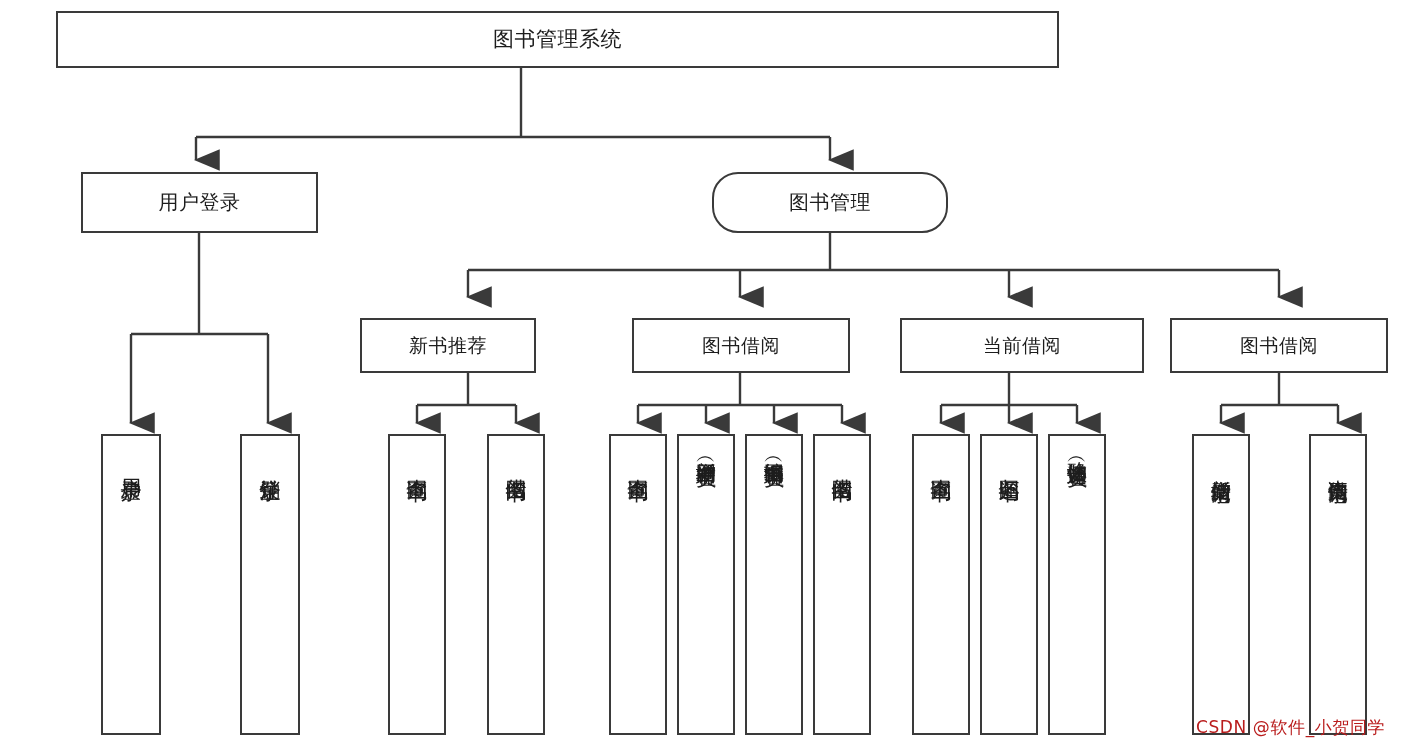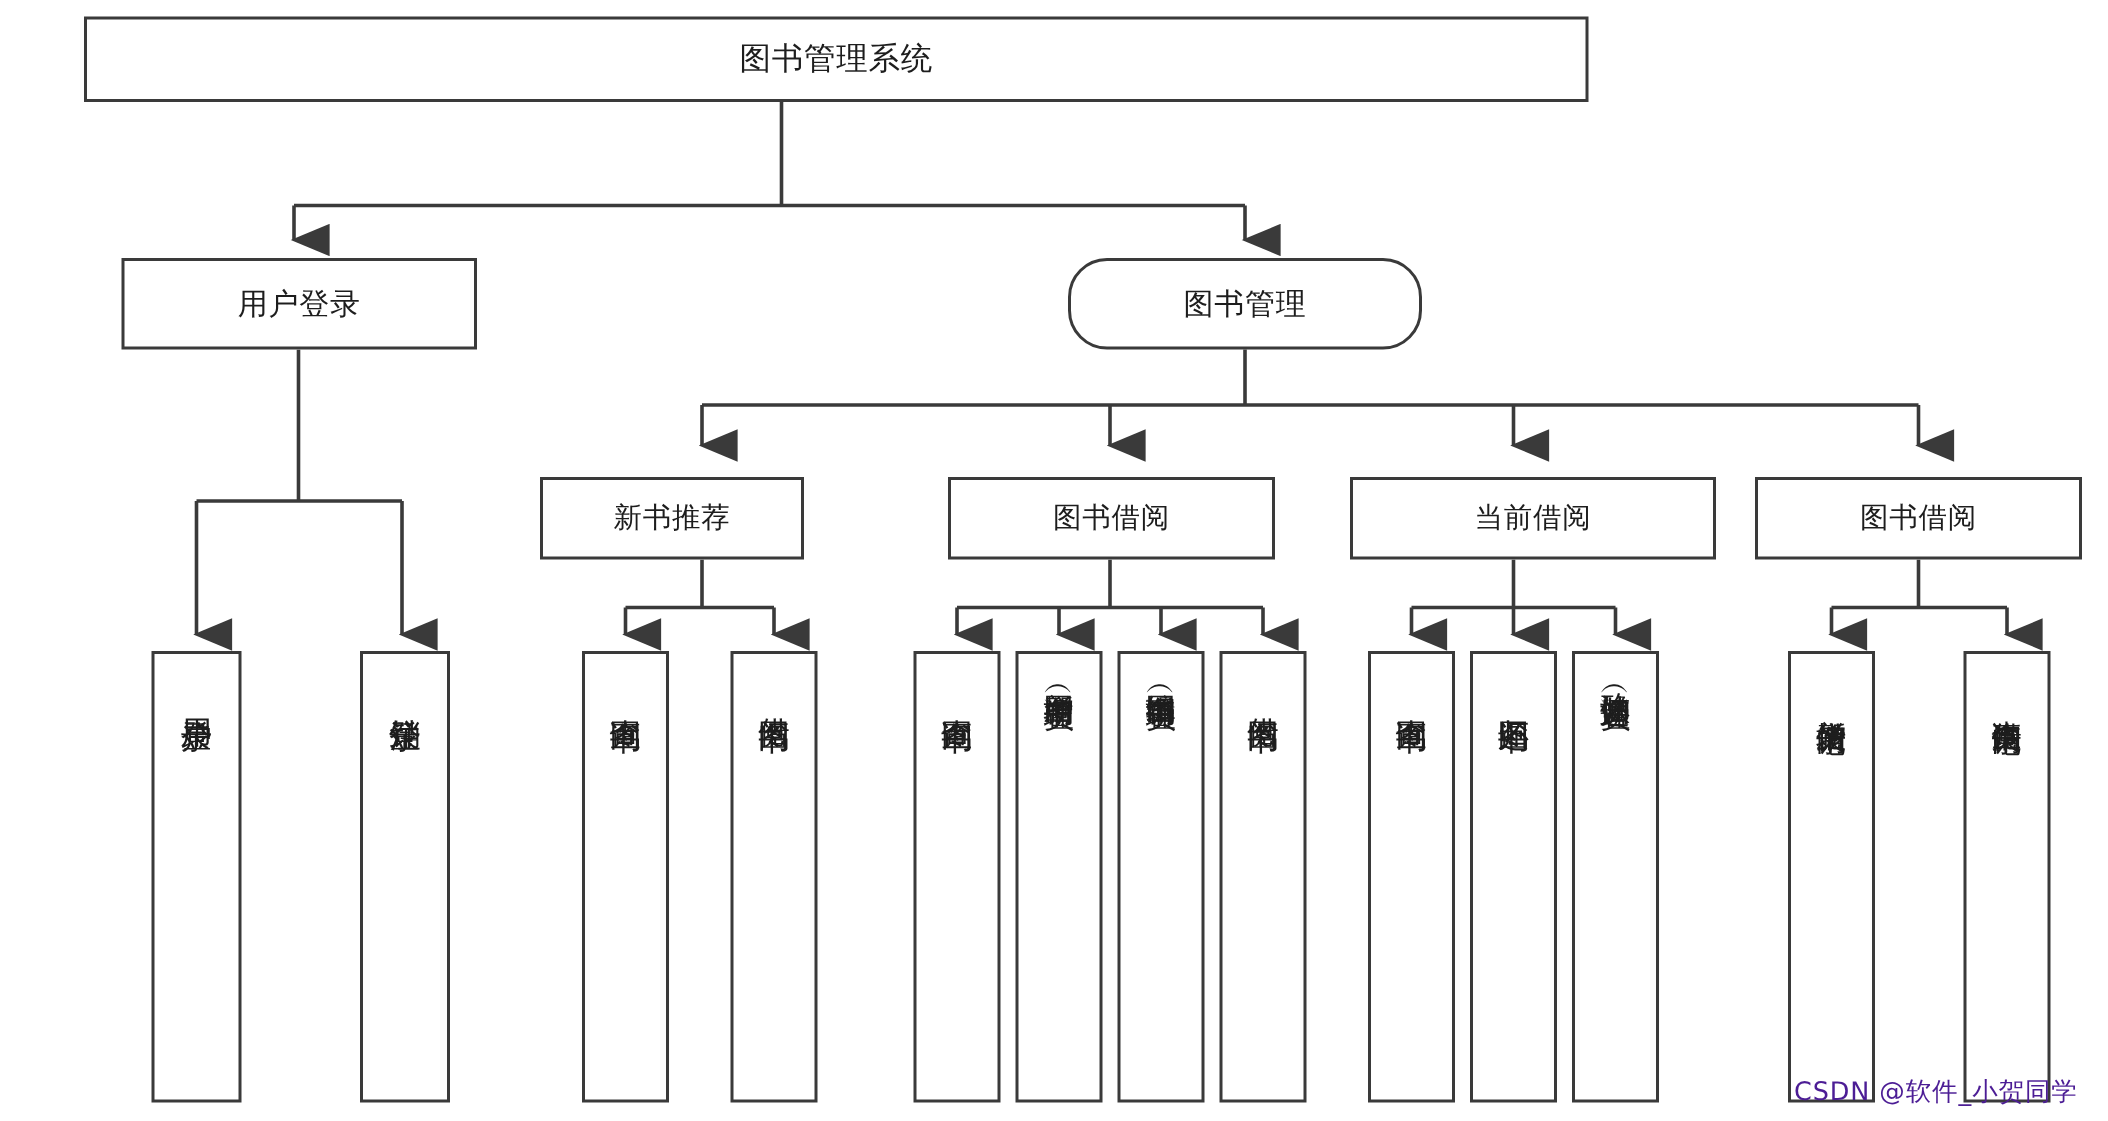--- a/index.html
+++ b/index.html
@@ -56,21 +56,21 @@
     text-orientation: upright;
     font-size: 21px;
     line-height: 1.34;
     letter-spacing: 1px;
     white-space: pre;
   }
   .node.leaf.tall .label { font-size: 20px; }
 
   .watermark {
     position: absolute;
-    color: #4c1d95;
+    color: #b91c1c;
     font-size: 17px;
     letter-spacing: 0.6px;
     white-space: nowrap;
     font-family: "DejaVu Sans", "Liberation Sans", sans-serif;
   }
 </style>
 </head>
 <body>
 
 <div id="canvas">

